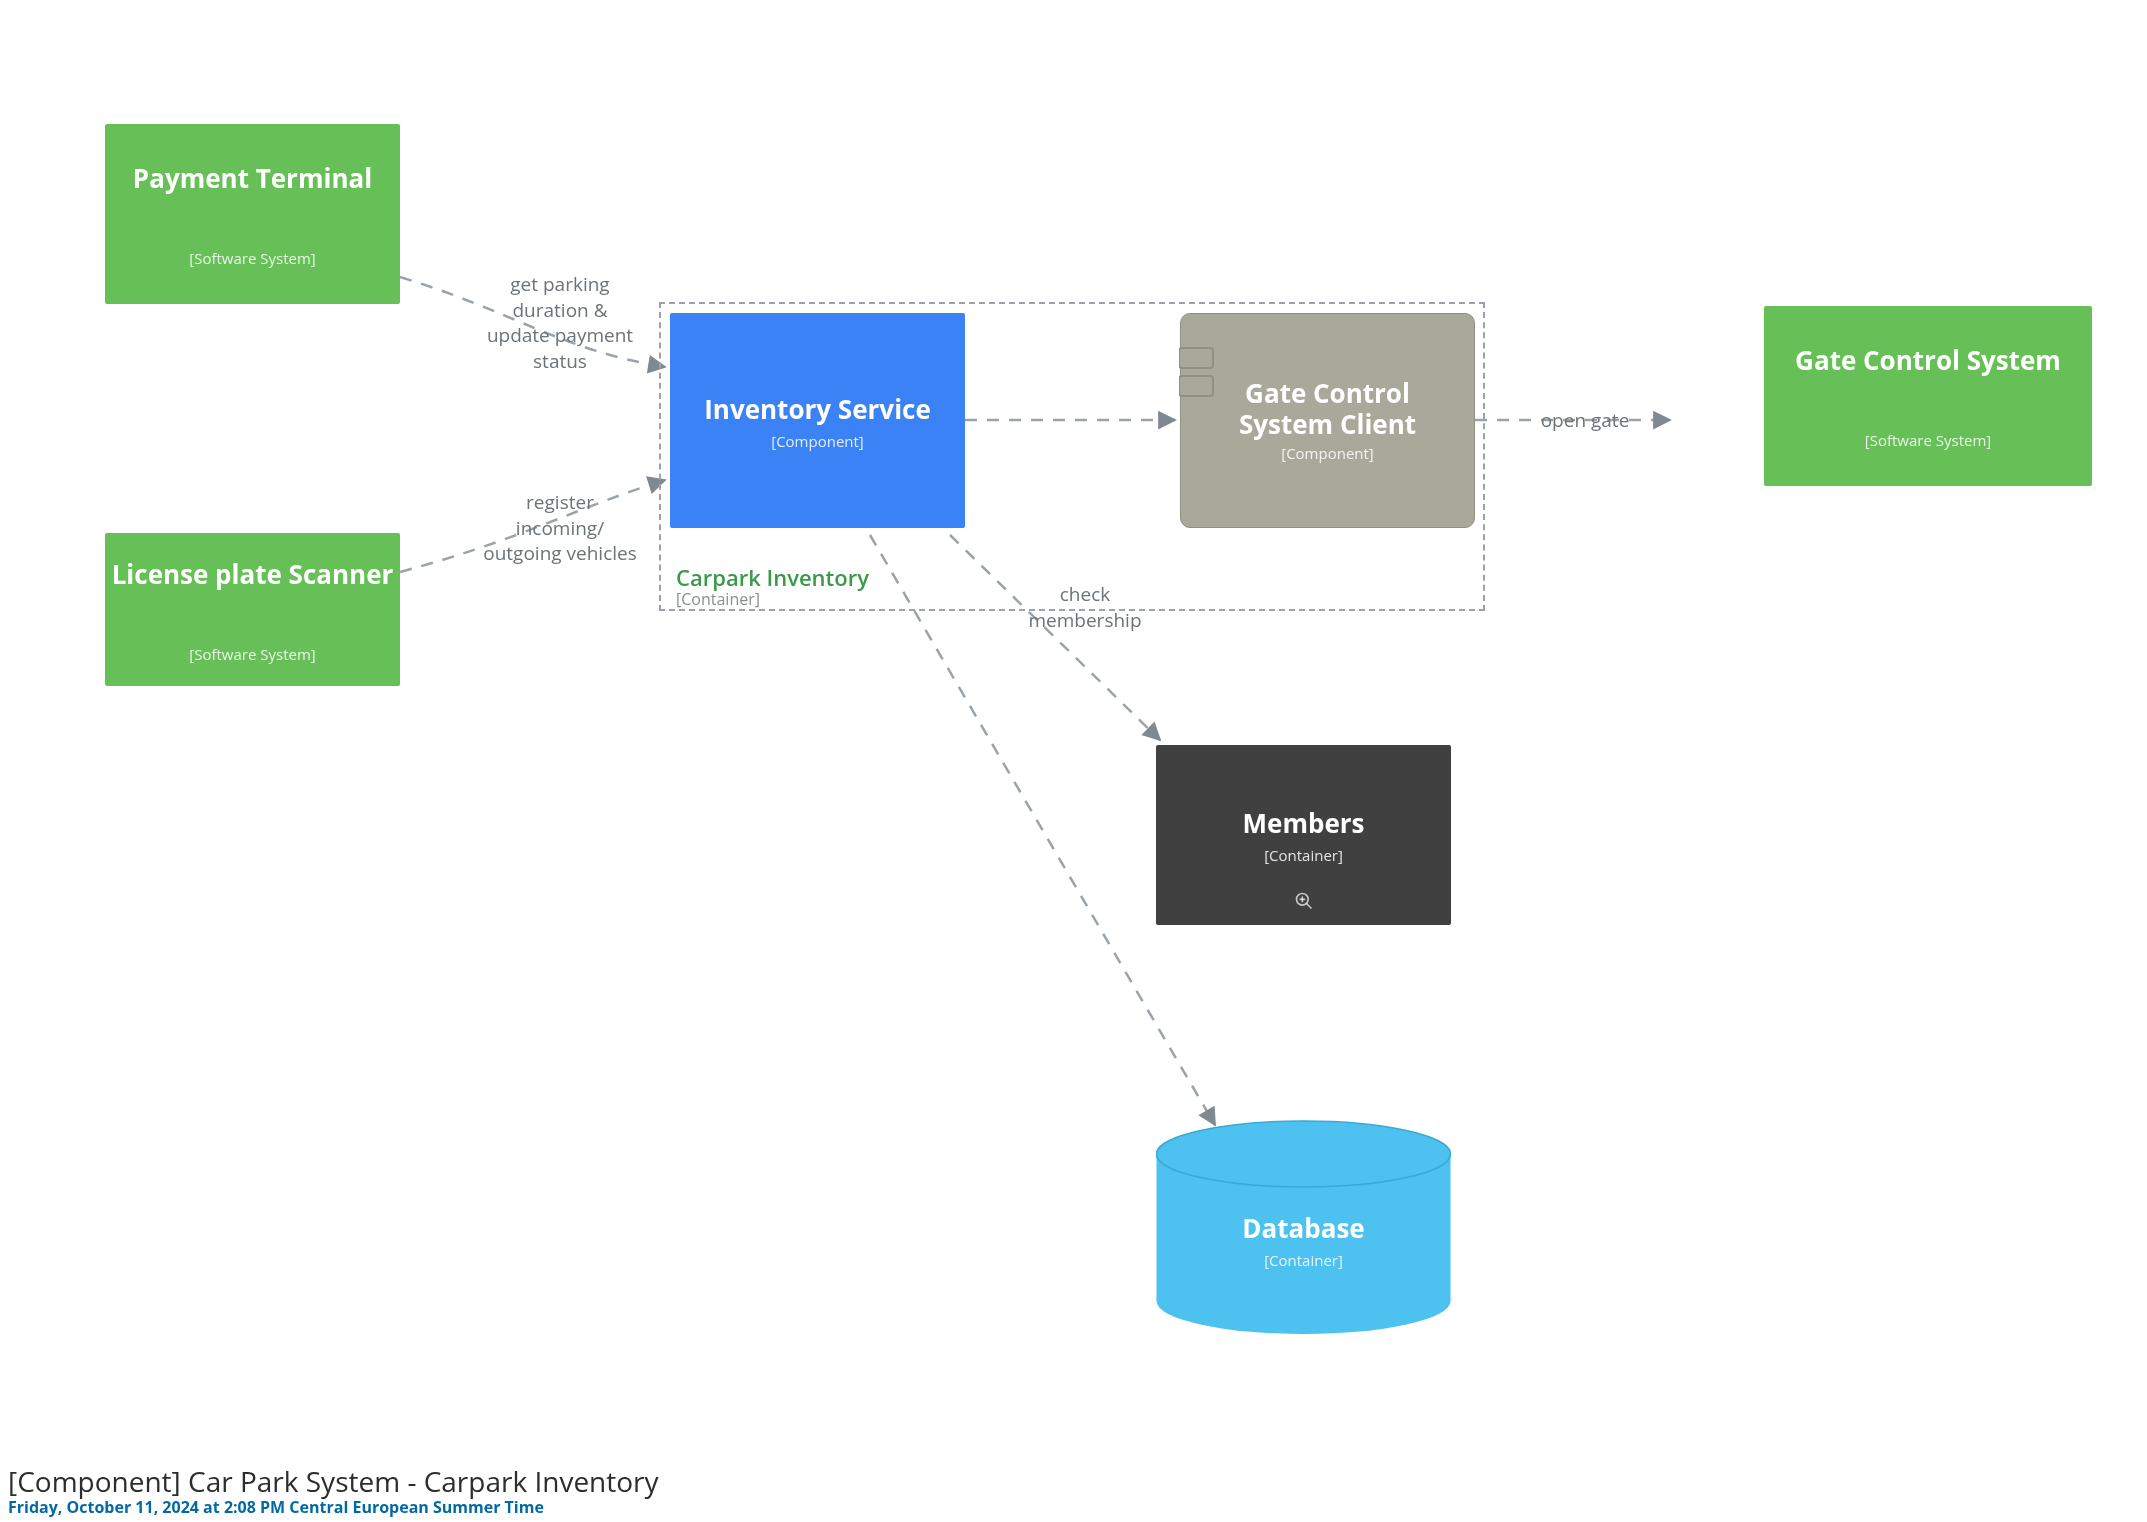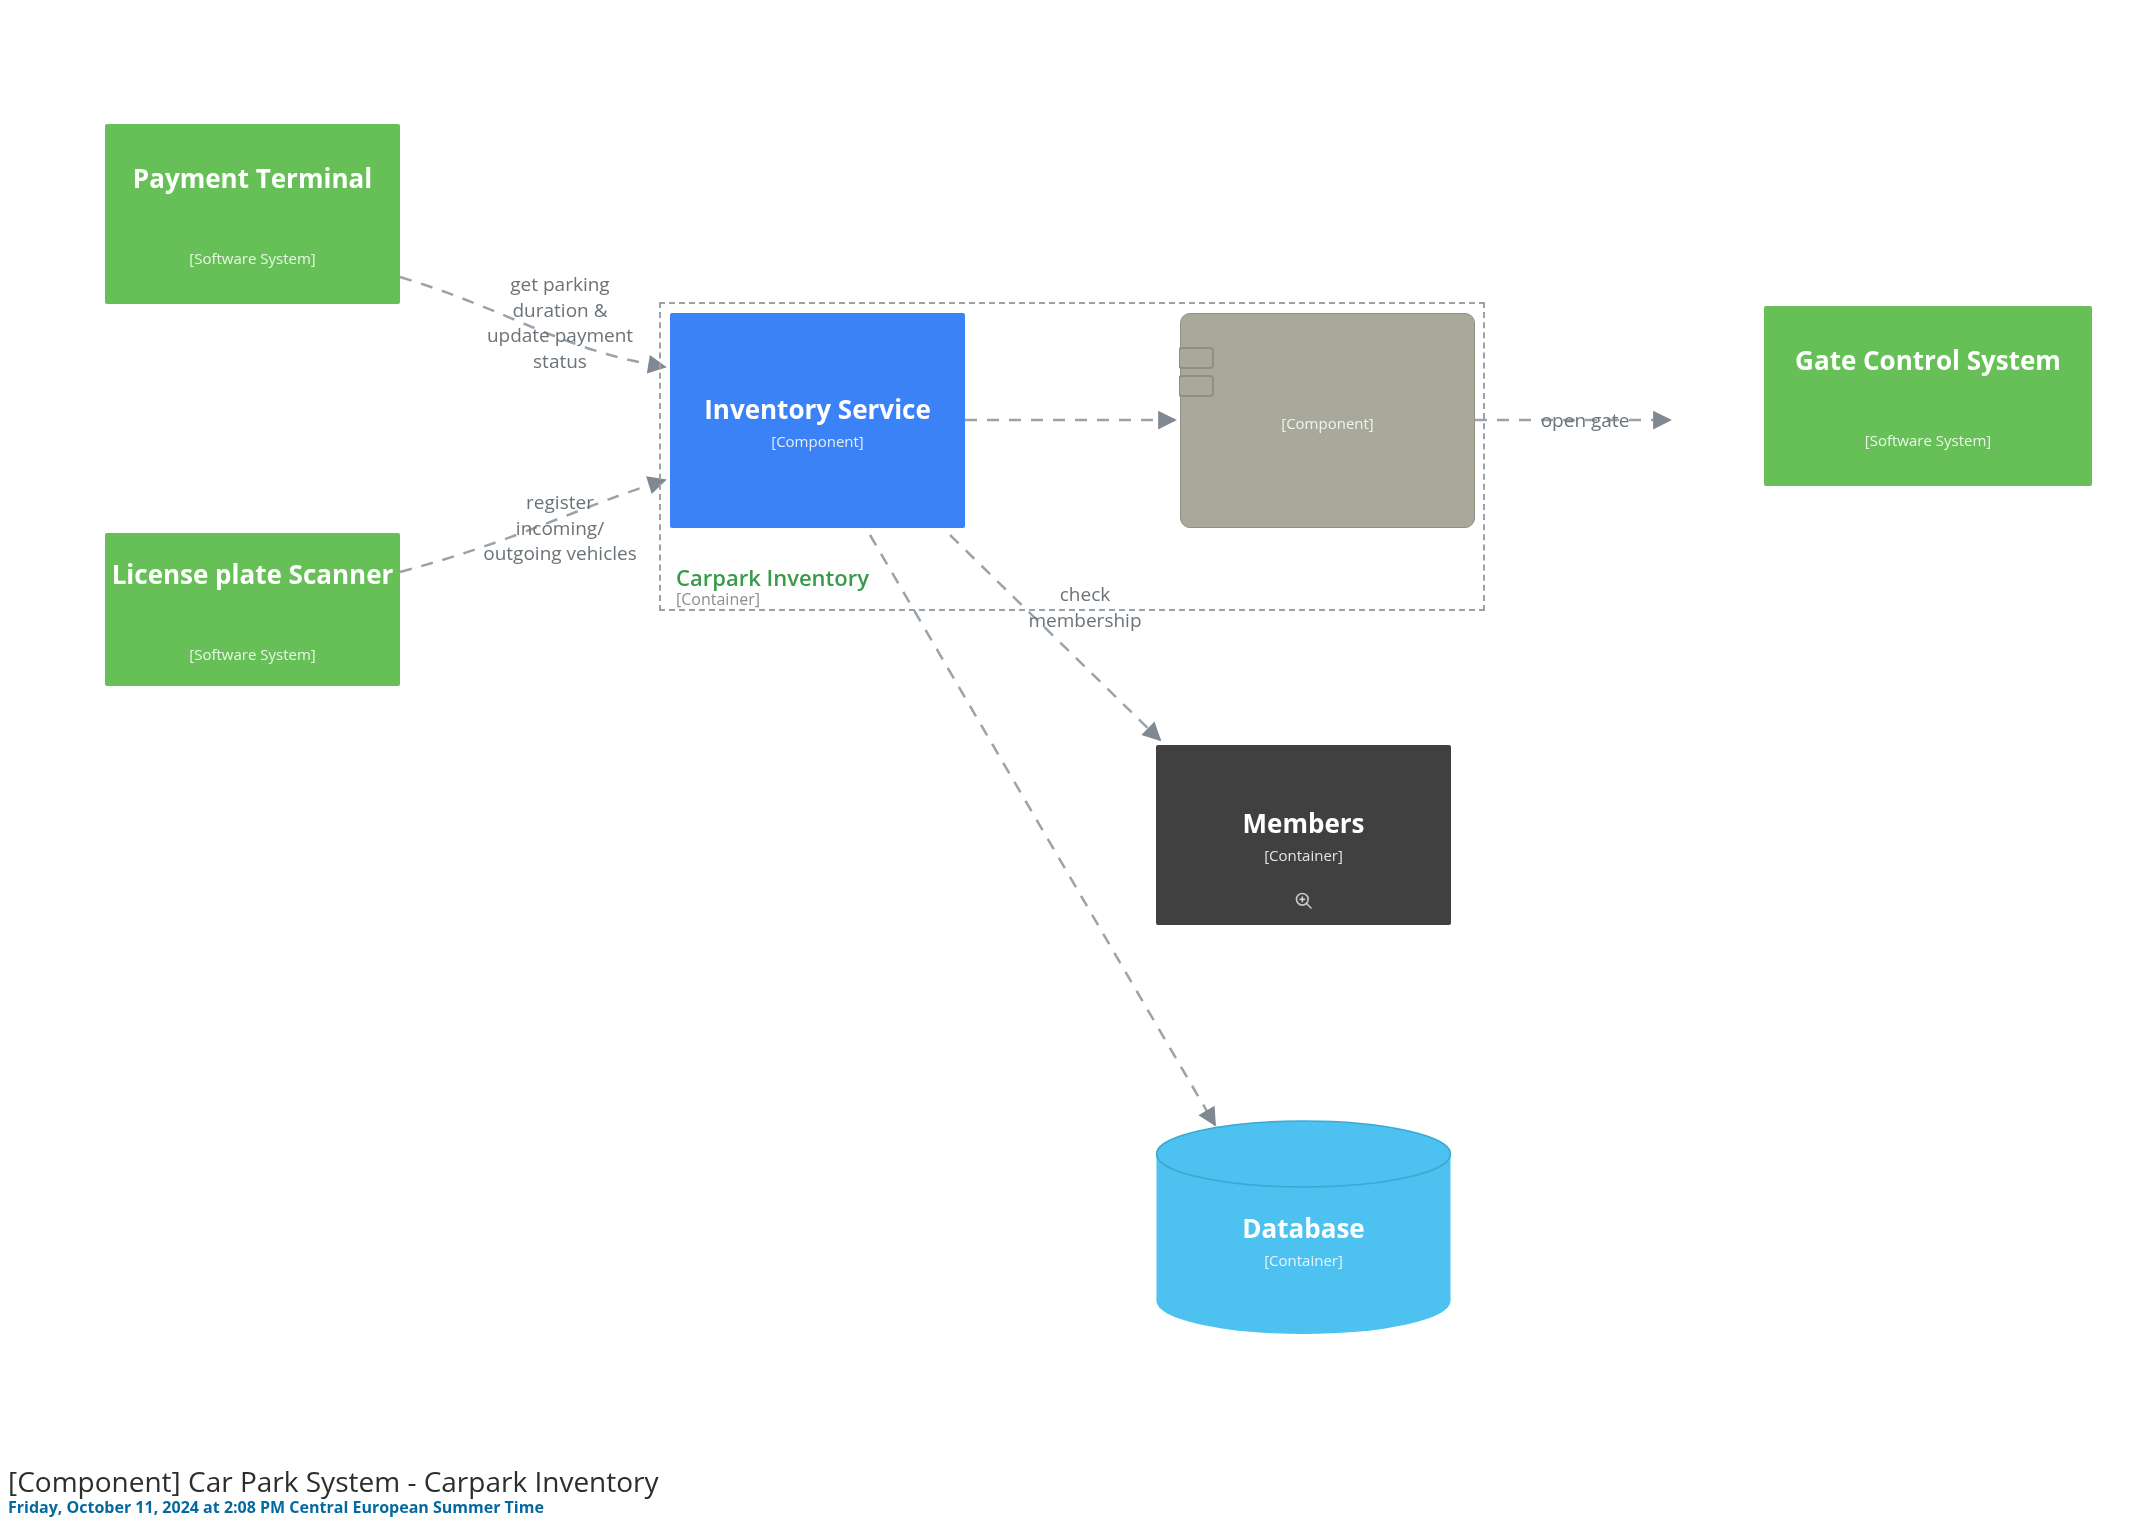--- a/index.html
+++ b/index.html
@@ -136,20 +136,21 @@
   <div class="node grey" style="left:670px; top:313px; width:295px; height:215px;">
     <div class="title" style="font-size:26px;">Inventory Service</div>
     <div class="subtitle" style="font-size:15px;">[Component]</div>
   </div>
 
   <div class="node olive" style="left:1180px; top:313px; width:295px; height:215px; border-radius:10px;">
     <svg class="comp-icon" style="left:-2px; top:30px;" width="42" height="60">
       <rect x="0" y="4" width="34" height="20" rx="3" fill="#a8a99a" stroke="#8f9083" stroke-width="2"></rect>
       <rect x="0" y="32" width="34" height="20" rx="3" fill="#a8a99a" stroke="#8f9083" stroke-width="2"></rect>
     </svg>
+    <div class="title" style="font-size:26px; line-height:1.18; padding:0 18px;">Gate Control System Client</div>
     <div class="subtitle" style="font-size:15px;">[Component]</div>
   </div>
 
   <div class="node green" style="left:1764px; top:306px; width:328px; height:180px;">
     <div class="title" style="font-size:26px;">Gate Control System</div>
     <div class="subtitle" style="font-size:15px;">[Software System]</div>
   </div>
 
   <div class="node darkgreen" style="left:1156px; top:745px; width:295px; height:180px;">
     <div class="title" style="font-size:26px;">Members</div>

